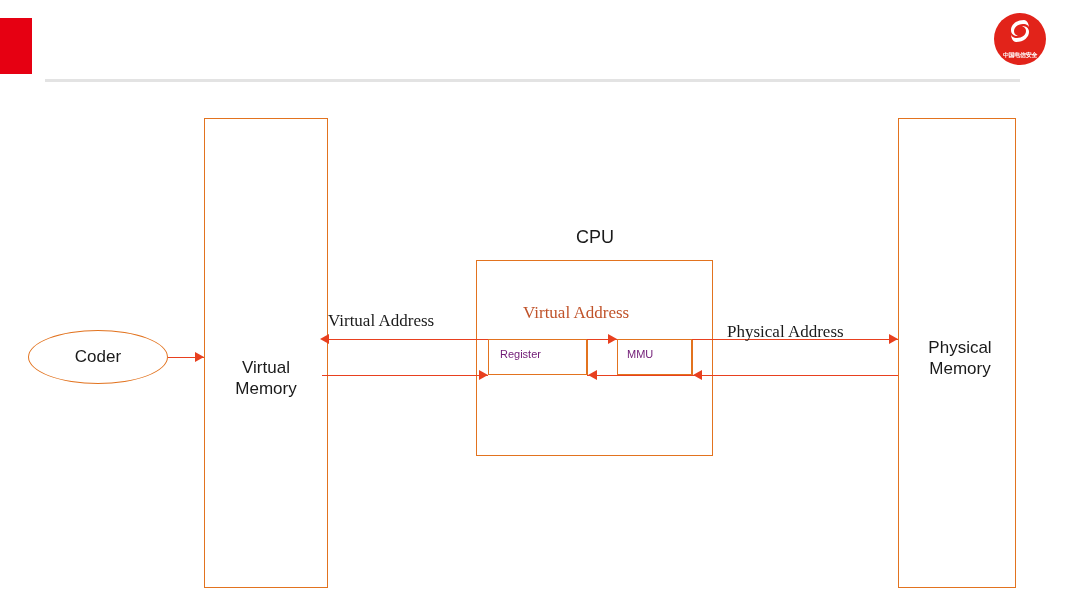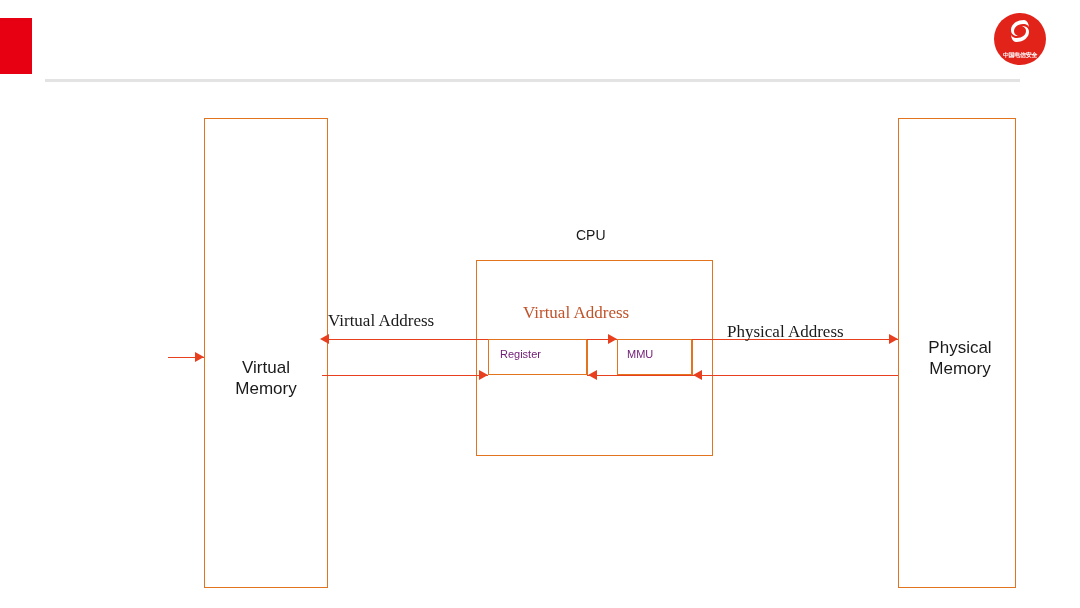--- a/index.html
+++ b/index.html
@@ -150,21 +150,21 @@
     position: absolute;
     color: #1a1a1a;
     font-size: 17px;
     white-space: nowrap;
     font-family: Liberation Serif, serif;
   }
   .flow-label.accent { color: #c0532a; }
   .cpu-label {
     position: absolute;
     color: #1a1a1a;
-    font-size: 14px;
+    font-size: 18px;
     white-space: nowrap;
   }
   .inner-label {
     position: absolute;
     color: #701a75;
     font-size: 11px;
     white-space: nowrap;
   }
 
   
@@ -191,20 +191,23 @@
 
   <div class="logo">
     <svg class="logo-mark" viewBox="0 0 52 30" xmlns="http://www.w3.org/2000/svg">
       <path d="M30 4 C22 4 17 9 17 14 C17 18 20 20 24 20 C21 19 20 17 20 15 C20 11 24 8 29 8 C33 8 35 10 35 12 C35 8 33 4 30 4 Z" fill="#ffffff"></path>
       <path d="M22 26 C30 26 35 21 35 16 C35 12 32 10 28 10 C31 11 32 13 32 15 C32 19 28 22 23 22 C19 22 17 20 17 18 C17 22 19 26 22 26 Z" fill="#ffffff"></path>
     </svg>
     <div class="logo-text-en">CTME</div>
     <div class="logo-text-cn">中国电信安全</div>
   </div>
 
+  <div class="ellipse" style="left:28px; top:330px; width:140px; height:54px;">
+    <span>Coder</span>
+  </div>
 
   <div class="hline" style="left:168px; top:357px; width:36px;"></div>
   <div class="arrow-r" style="left:195px; top:352px;"></div>
 
   <div class="box" style="left:204px; top:118px; width:124px; height:470px;"></div>
   <div class="box-label" style="left:204px; top:337px; width:124px;margin-top:20px;">Virtual
 Memory</div>
 
   <div class="box" style="left:898px; top:118px; width:118px; height:470px;"></div>
   <div class="box-label" style="left:898px; top:337px; width:124px;">Physical

